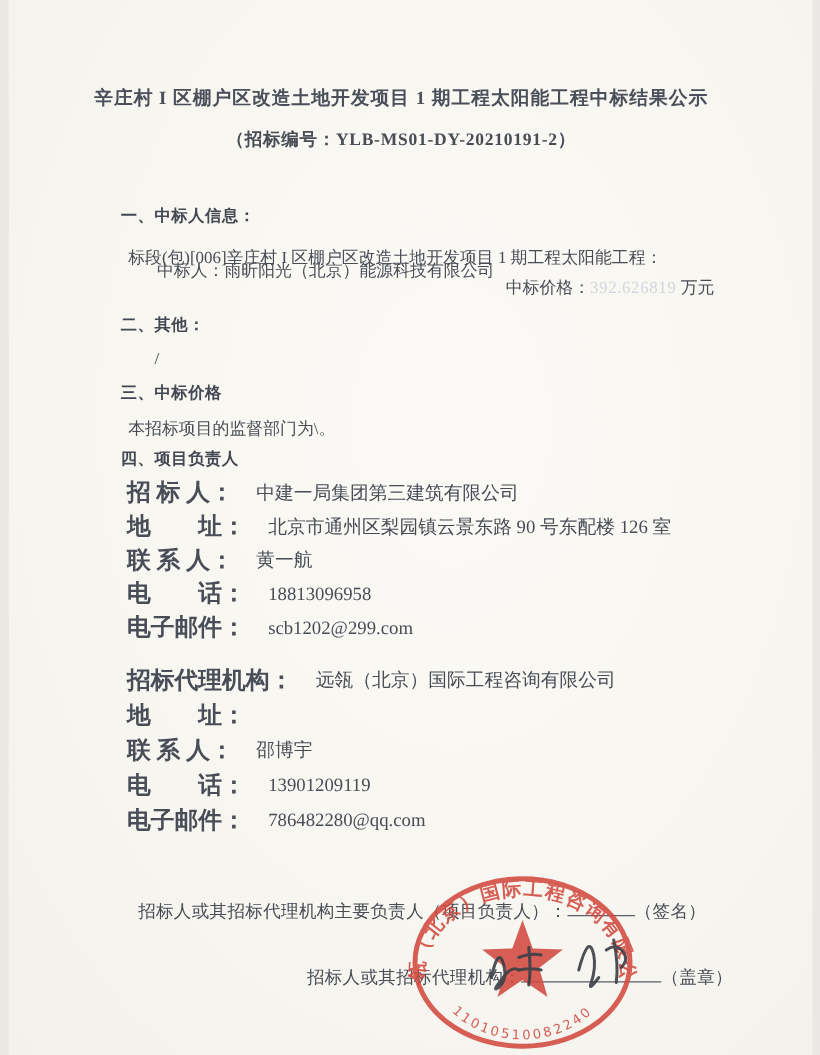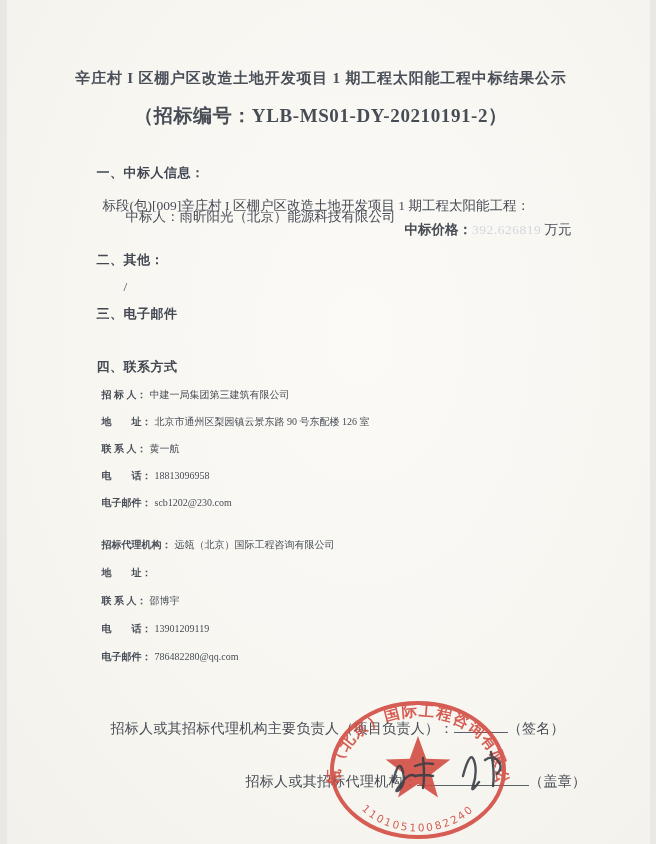--- a/index.html
+++ b/index.html
@@ -22,46 +22,46 @@
   .doc-title {
     top: 69px; left: 0; right: 14px;
     text-align: center;
     font-size: 15px; font-weight: 600;
     letter-spacing: 0.8px;
     color: #4a4f59;
   }
   .doc-subtitle {
     top: 103px; left: 0; right: 14px;
     text-align: center;
-    font-size: 19px; font-weight: 600;
+    font-size: 14px; font-weight: 600;
     letter-spacing: 0.6px;
   }
 
   .heading { font-size: 13px; font-weight: 700; color: #434852; letter-spacing: 0.5px; }
   .body-text { font-size: 13.5px; }
 
   .h1 { top: 164px; left: 90px; }
   .lot-line { top: 197px; left: 96px; }
   .winner-row { top: 208px; left: 119px; }
   .price-group { top: 221px; left: 398px; }
-  .price-label { font-weight: 700; }
+  .price-label { font-weight: 400; }
   .faint { color: rgba(158, 170, 192, 0.42); letter-spacing: 0.5px; margin-top: 48px; }
   .h2 { top: 251px; left: 90px; }
   .slash { top: 279px; left: 117px; }
   .h3 { top: 305px; left: 90px; }
   .supervision { top: 334px; left: 96px; }
   .h4 { top: 358px; left: 90px; }
 
   .contact-block { position: absolute; left: 95px; }
   .contact-block.tenderer { top: 386px; }
   .contact-block.agency { top: 536px; }
   .c-row { display: flex; line-height: 18px; margin-bottom: 9px; }
   .contact-block.agency .c-row { margin-bottom: 10px; }
-  .c-label { white-space: pre; font-size: 10px; font-weight: 600; color: #484d57; }
-  .c-value { white-space: pre; font-size: 10px; margin-left: 3px; }
+  .c-label { white-space: pre; font-size: 19px; font-weight: 600; color: #484d57; }
+  .c-value { white-space: pre; font-size: 15px; margin-left: 18px; }
 
   .sig-line { font-size: 14px; letter-spacing: 0.3px; }
   .sig1 { top: 720px; left: 104px; }
   .sig2 { top: 773px; left: 239px; }
   .u-line {
     display: inline-block;
     border-bottom: 1.2px solid #5a5f68;
     height: 0.95em;
     vertical-align: baseline;
   }
@@ -83,51 +83,52 @@
 </style>
 </head>
 <body>
 
 <div class="page">
 
   <div class="line doc-title">辛庄村 I 区棚户区改造土地开发项目 1 期工程太阳能工程中标结果公示</div>
   <div class="line doc-subtitle">（招标编号：YLB-MS01-DY-20210191-2）</div>
 
   <div class="line heading h1">一、中标人信息：</div>
-  <div class="line body-text lot-line">标段(包)[009]辛庄村 I 区棚户区改造土地开发项目 1 期工程太阳能工程：</div>
+  <div class="line body-text lot-line">标段(包)[006]辛庄村 I 区棚户区改造土地开发项目 1 期工程太阳能工程：</div>
   <div class="line body-text winner-row"><span>中标人：</span><span>雨昕阳光（北京）能源科技有限公司</span></div>
   <div class="line body-text price-group"><span class="price-label">中标价格：</span><span class="faint">392.626819</span><span> 万元</span></div>
 
   <div class="line heading h2">二、其他：</div>
   <div class="line body-text slash">/</div>
 
-  <div class="line heading h3">三、电子邮件</div>
+  <div class="line heading h3">三、中标价格</div>
+  <div class="line body-text supervision">本招标项目的监督部门为\。</div>
 
-  <div class="line heading h4">四、联系方式</div>
+  <div class="line heading h4">四、项目负责人</div>
 
   <div class="contact-block tenderer">
     <div class="c-row">
         <span class="c-label">招 标 人：</span>
         <span class="c-value">中建一局集团第三建筑有限公司</span>
       </div>
     <div class="c-row">
         <span class="c-label">地　　址：</span>
         <span class="c-value">北京市通州区梨园镇云景东路 90 号东配楼 126 室</span>
       </div>
     <div class="c-row">
         <span class="c-label">联 系 人：</span>
         <span class="c-value">黄一航</span>
       </div>
     <div class="c-row">
         <span class="c-label">电　　话：</span>
         <span class="c-value">18813096958</span>
       </div>
     <div class="c-row">
         <span class="c-label">电子邮件：</span>
-        <span class="c-value">scb1202@230.com</span>
+        <span class="c-value">scb1202@299.com</span>
       </div>
   </div>
 
   <div class="contact-block agency">
     <div class="c-row">
         <span class="c-label">招标代理机构：</span>
         <span class="c-value">远瓴（北京）国际工程咨询有限公司</span>
       </div>
     <div class="c-row">
         <span class="c-label">地　　址：</span>

